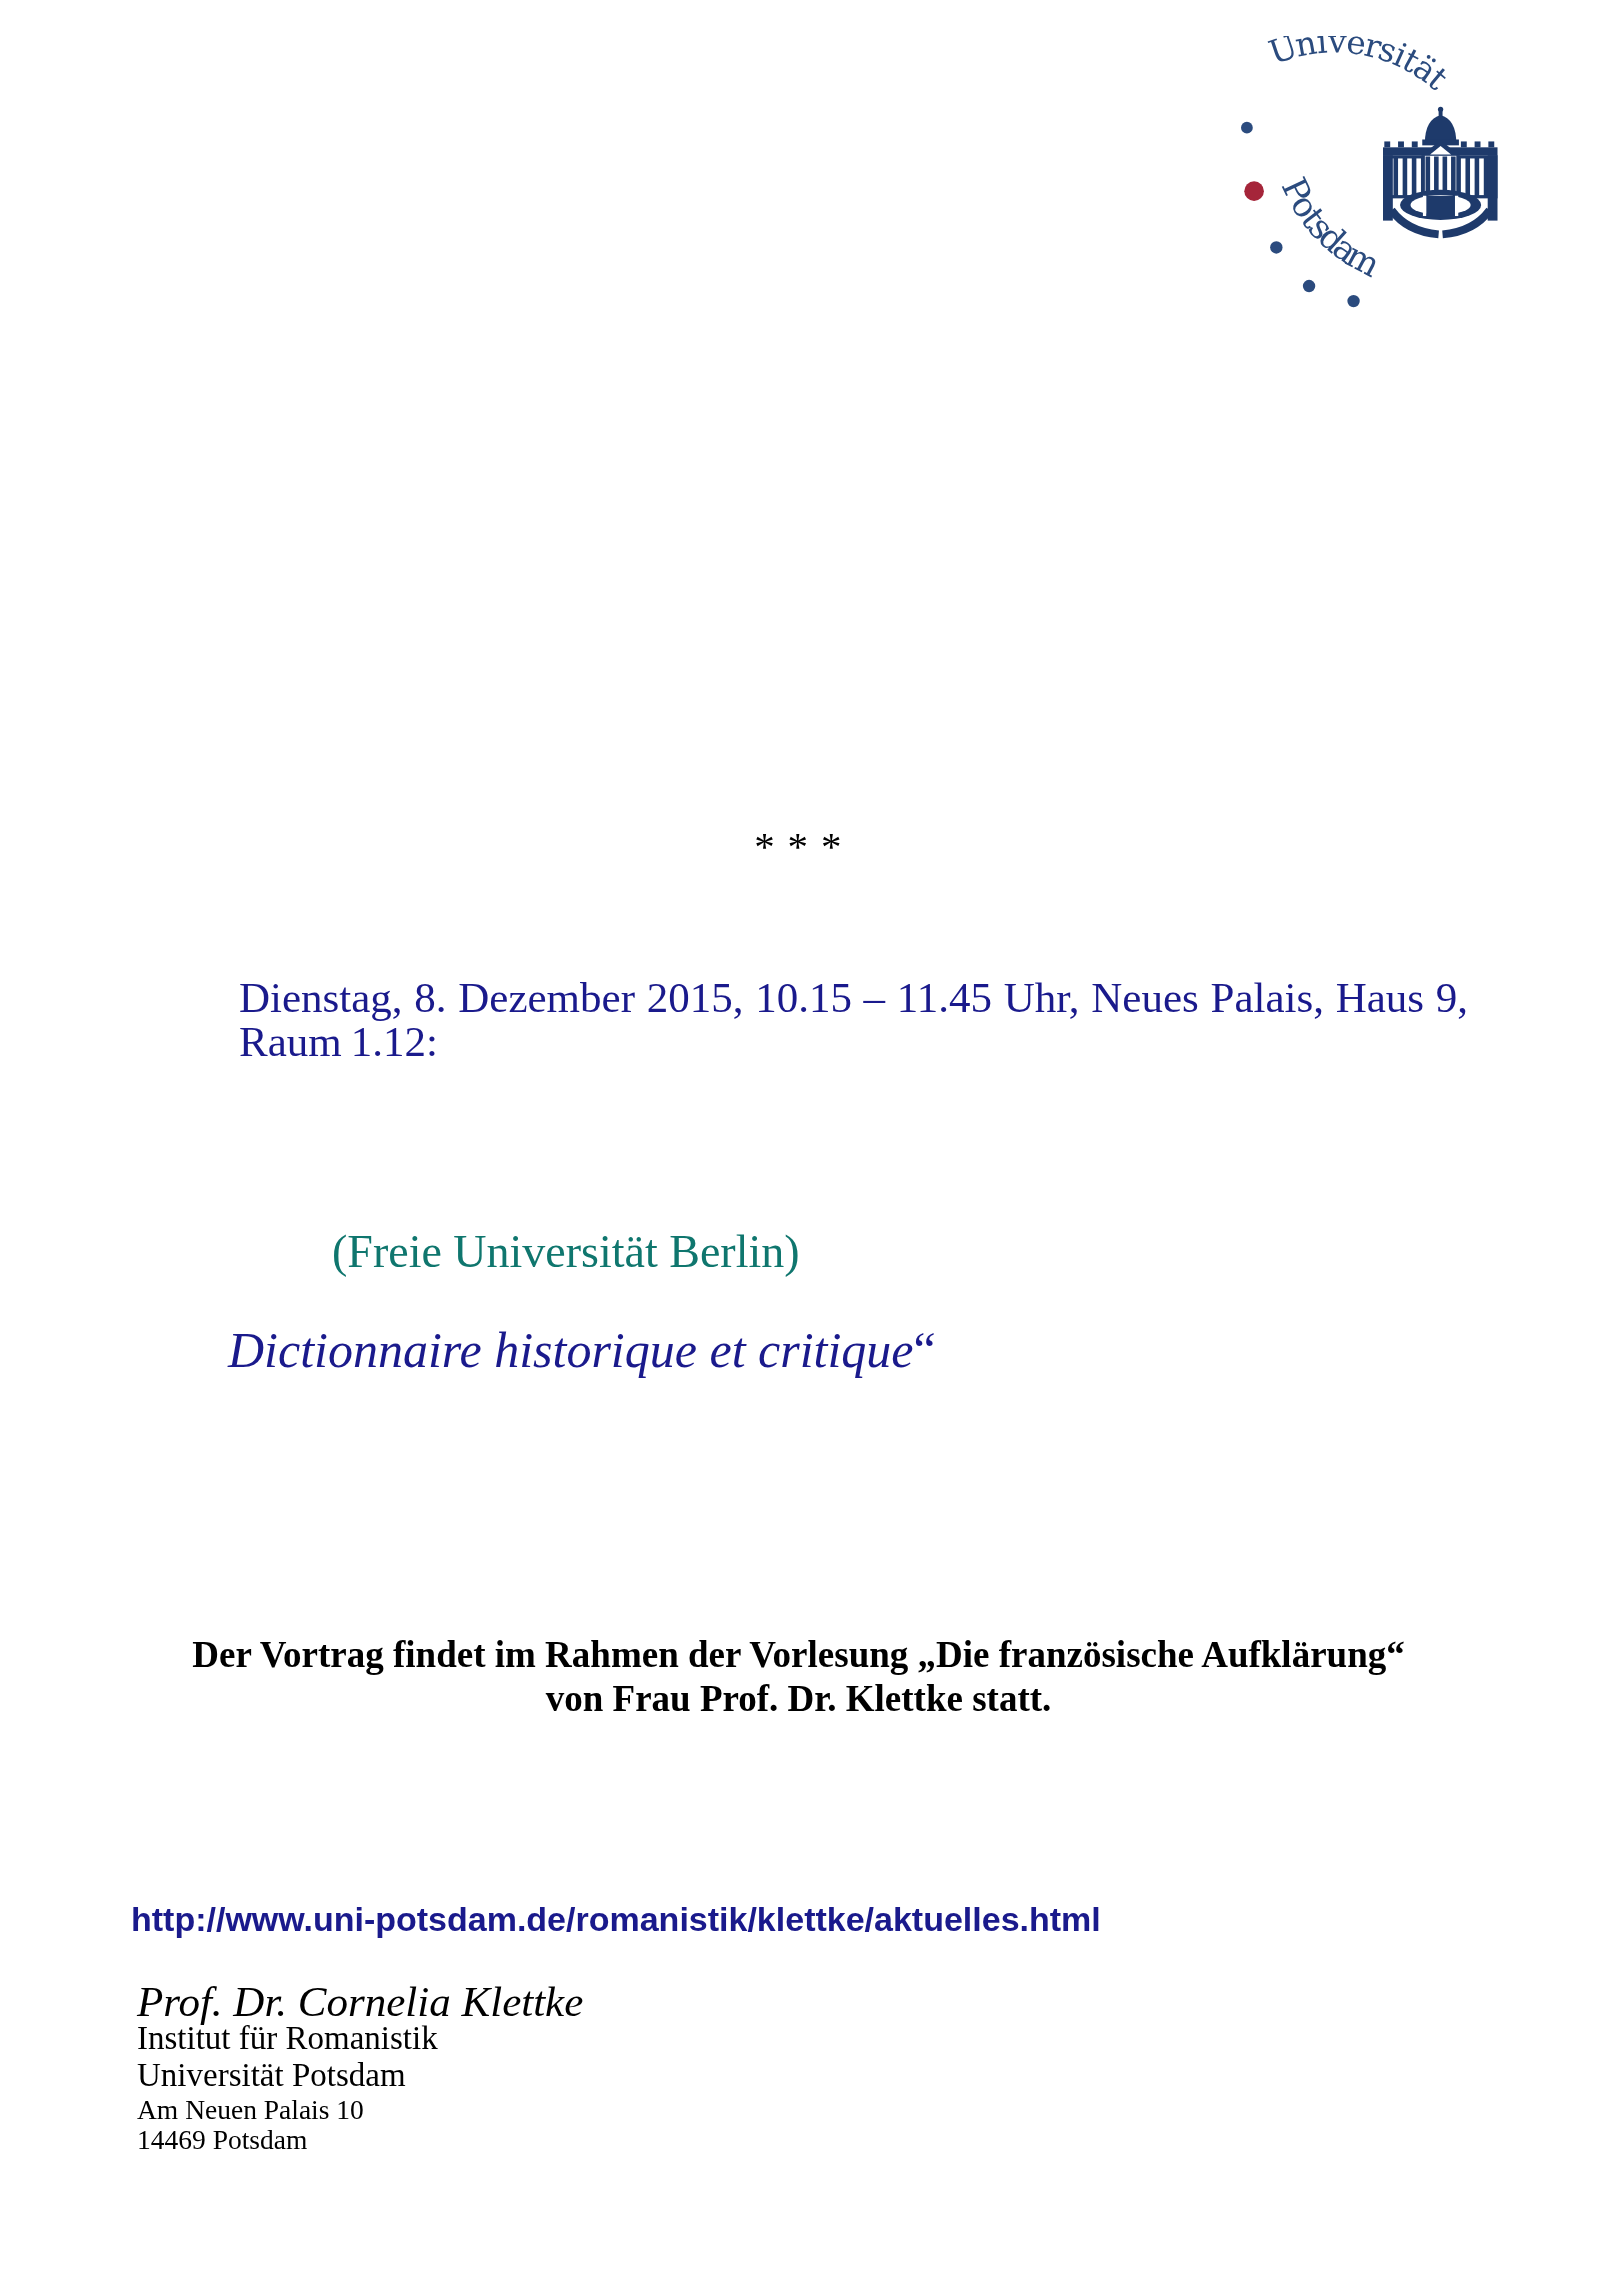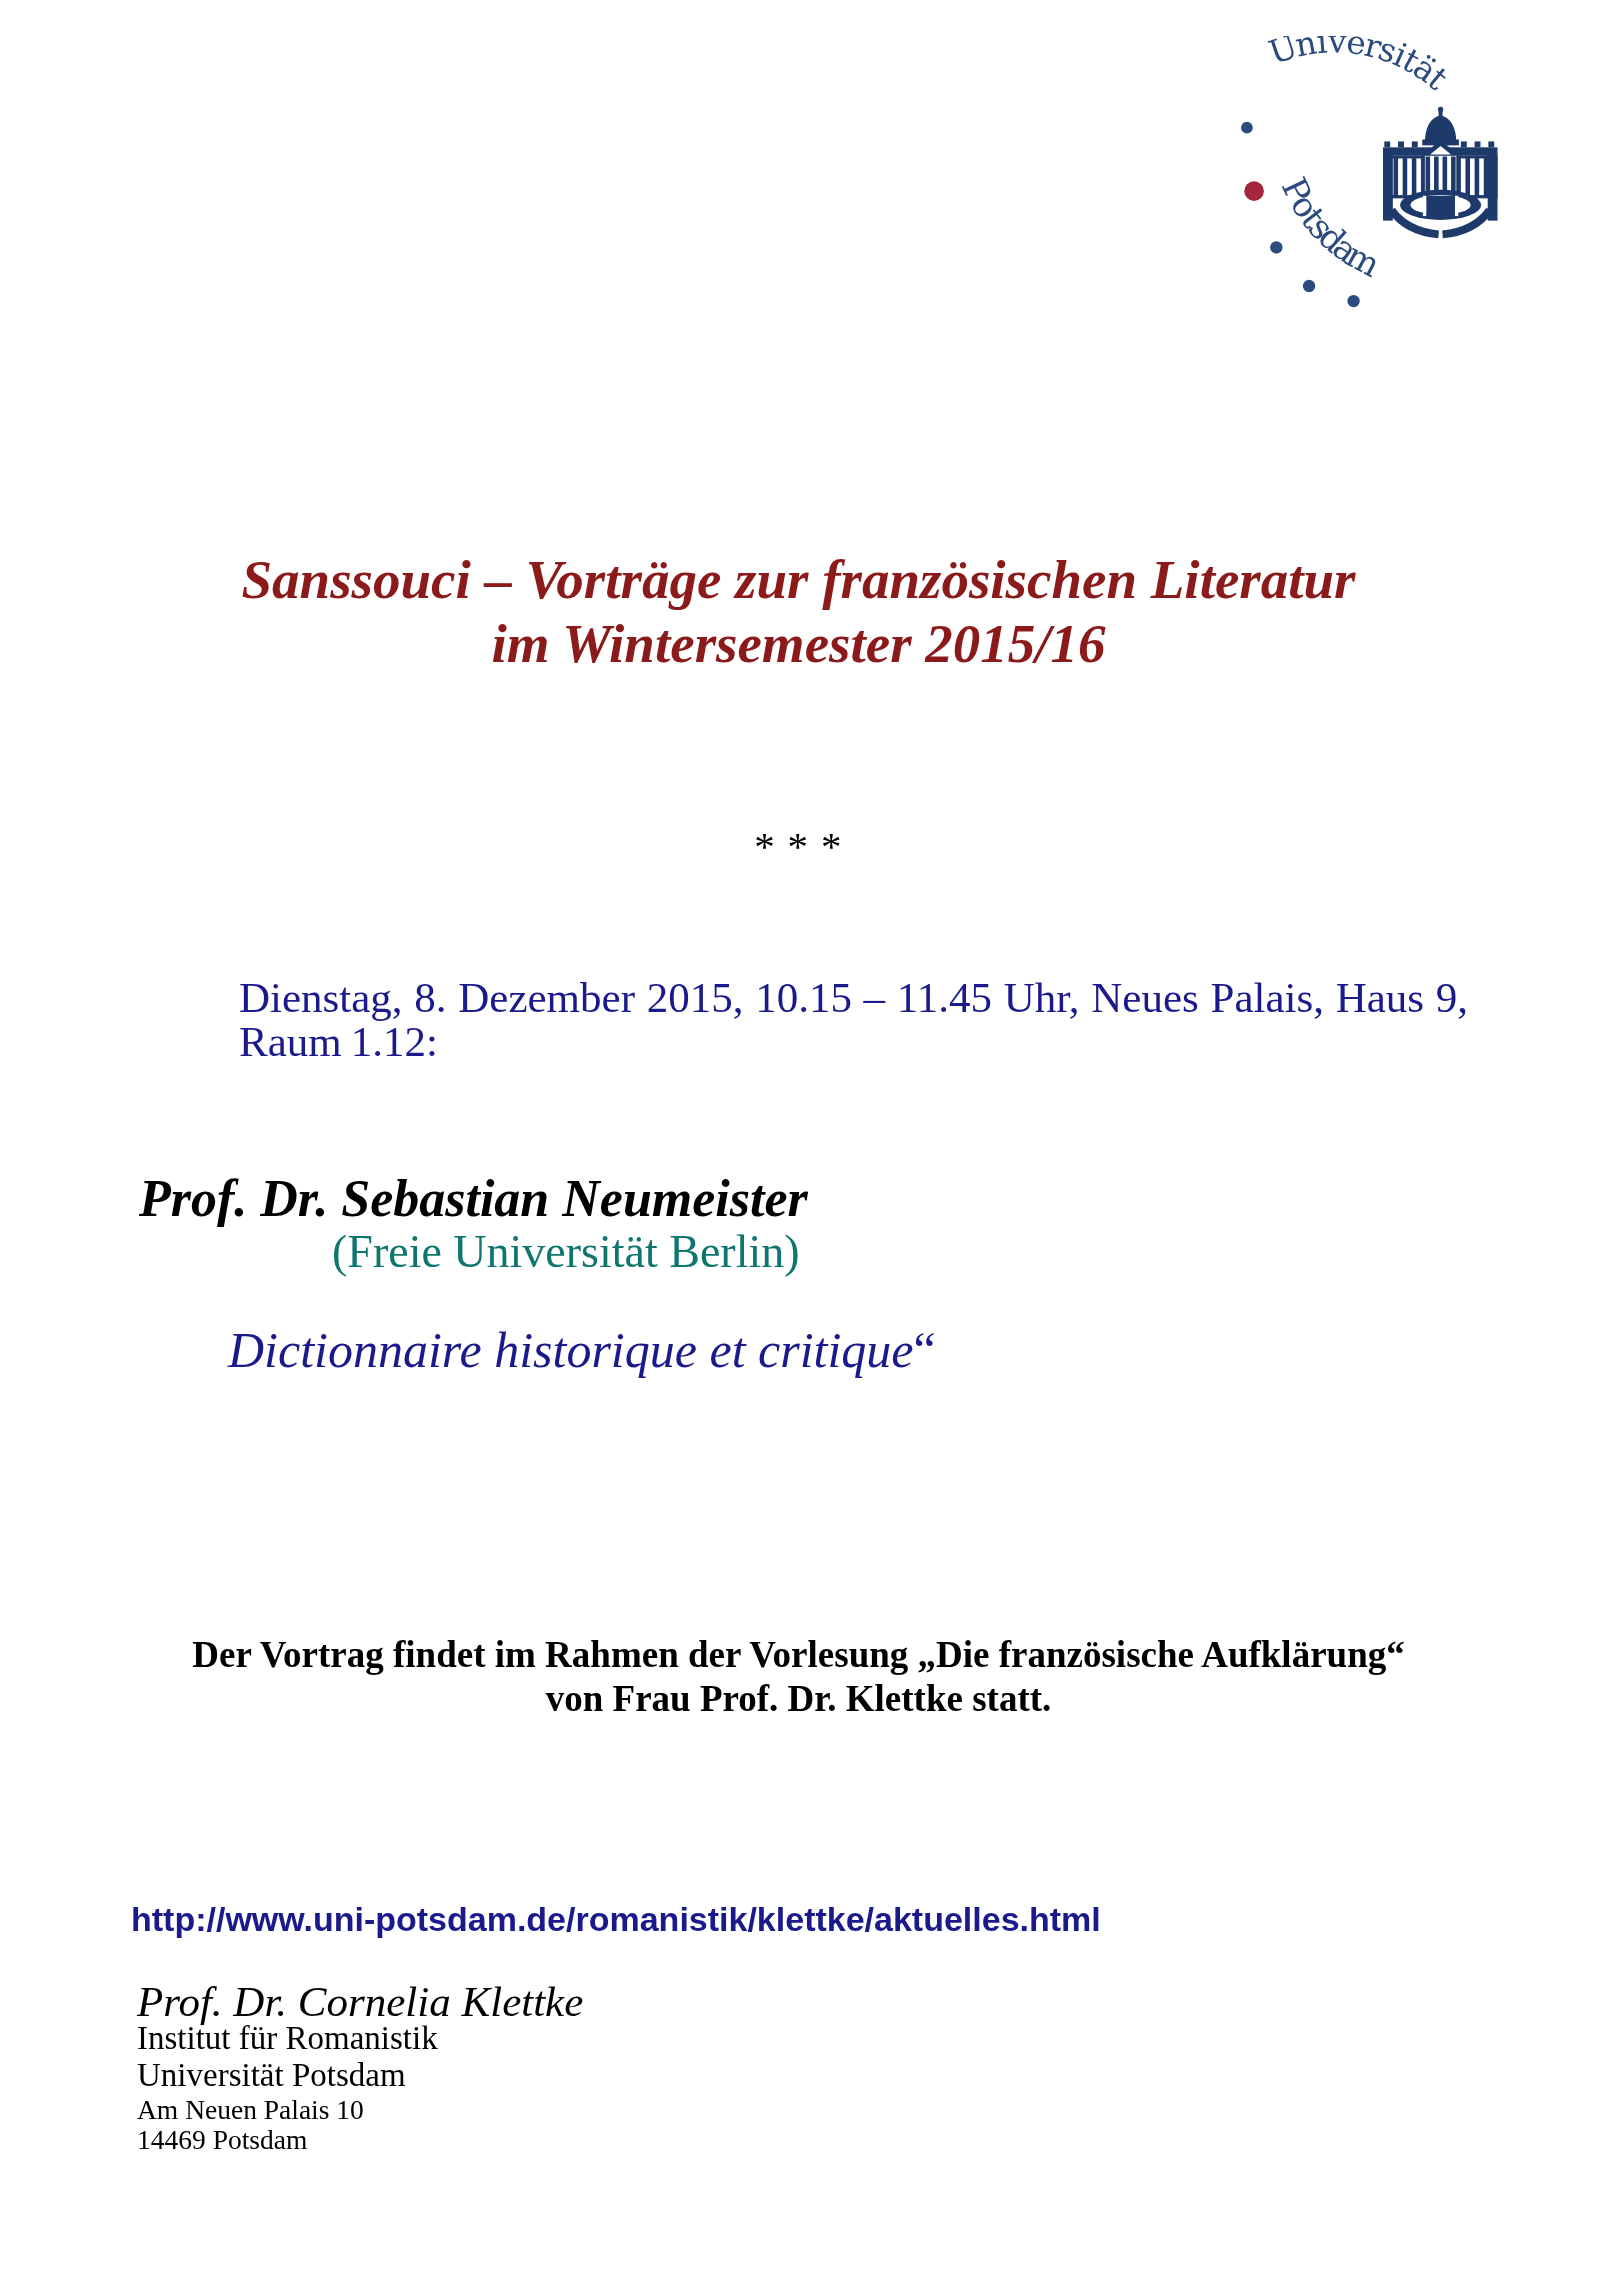--- a/index.html
+++ b/index.html
@@ -145,33 +145,28 @@
         <ellipse cx="331" cy="258" rx="46" ry="15" fill="#ffffff"></ellipse>
         <rect x="309" y="244" width="44" height="31"></rect>
         <rect x="304" y="244" width="5" height="31" fill="#ffffff"></rect>
         <rect x="353" y="244" width="5" height="31" fill="#ffffff"></rect>
         <path d="M256 266 Q 280 299 328 303" stroke="var(--logo-navy)" stroke-width="12" fill="none"></path>
         <path d="M406 266 Q 382 299 334 303" stroke="var(--logo-navy)" stroke-width="12" fill="none"></path>
       </g>
     </svg>
   </div>
 
-  <div class="series-title">
-    <div>Sanssouci – Vorträge zur französischen Literatur</div>
-    <div>im Wintersemester 2015/16</div>
-  </div>
 
   <div class="separator">* * *</div>
 
   <div class="event">
     <div class="justify-line">Dienstag, 8. Dezember 2015, 10.15 – 11.45 Uhr, Neues Palais, Haus 9,</div>
     <div>Raum 1.12:</div>
   </div>
 
-  <div class="speaker-name">Prof. Dr. Sebastian Neumeister</div>
   <div class="speaker-affiliation">(Freie Universität Berlin)</div>
 
   <div class="talk">
     <div><span class="italic">Dictionnaire historique et critique</span><span>“</span></div>
   </div>
 
   <div class="note">
     <div>Der Vortrag findet im Rahmen der Vorlesung „Die französische Aufklärung“</div>
     <div>von Frau Prof. Dr. Klettke statt.</div>
   </div>

